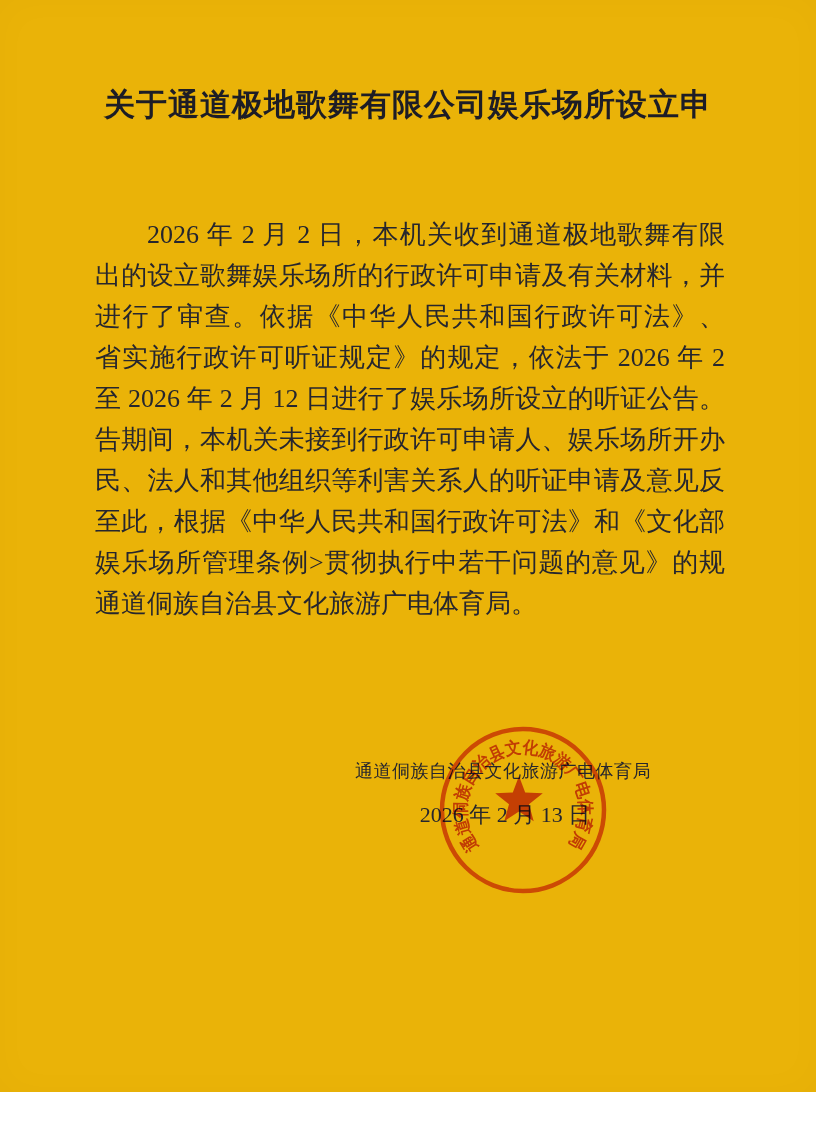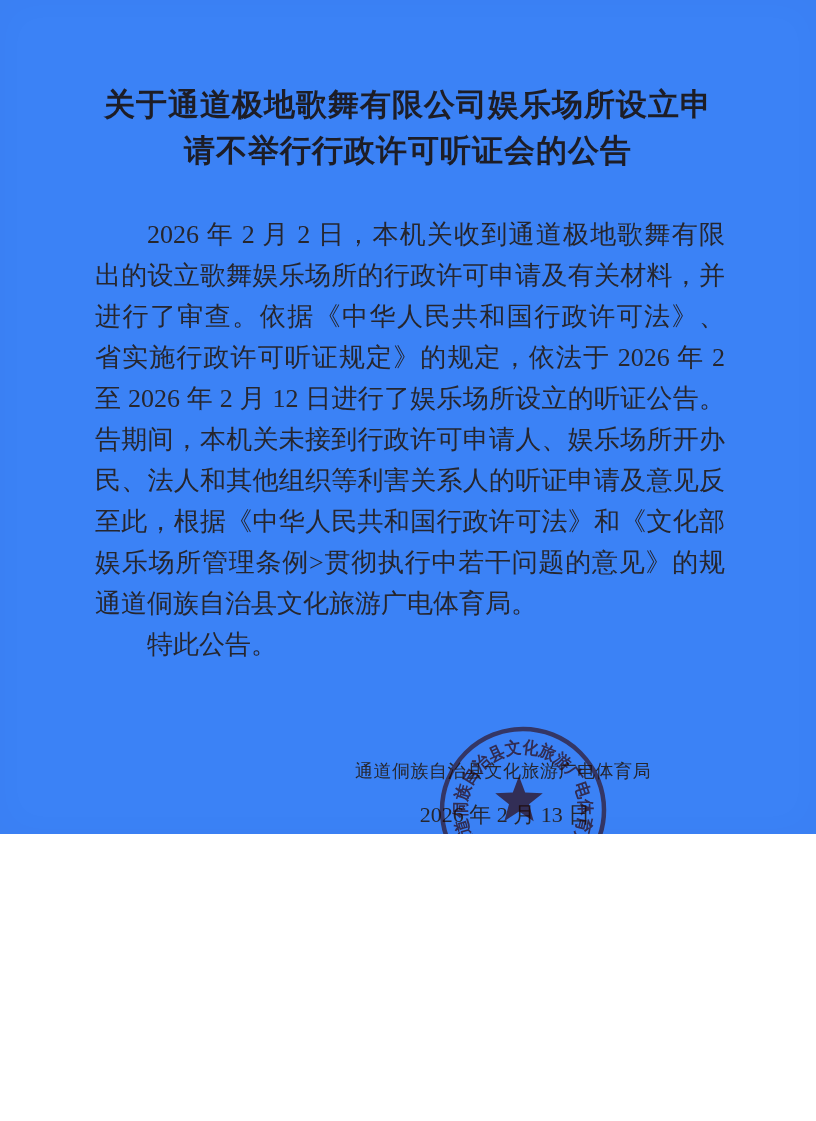--- a/index.html
+++ b/index.html
@@ -1,19 +1,19 @@
 <!DOCTYPE html>
 <html><head>
 <meta charset="utf-8">
 <style>
   html,body { margin:0; padding:0; background:#ffffff; }
   .page {
     position:relative;
-    width:816px; height:834px;
-    background:#3b82f6;
+    width:816px; height:1092px;
+    background:#eab308;
     overflow:hidden;
     font-family:"Liberation Serif", serif;
     box-shadow: inset 0 0 40px rgba(0,0,0,0.02);
   }
   .title {
     position:absolute;
     top:82px; left:0; right:0;
   }
   .title-line {
     text-align:center;
@@ -72,35 +72,33 @@
     font-weight:700;
   }
 </style>
 </head>
 <body>
 
 <div class="page">
 
   <div class="title">
     <div class="title-line">关于通道极地歌舞有限公司娱乐场所设立申</div>
-    <div class="title-line">请不举行行政许可听证会的公告</div>
   </div>
 
   <div class="body-text">
       <div class="body-line indent just">2026 年 2 月 2 日，本机关收到通道极地歌舞有限公司提</div>
       <div class="body-line just">出的设立歌舞娱乐场所的行政许可申请及有关材料，并依法</div>
       <div class="body-line just">进行了审查。依据《中华人民共和国行政许可法》、《湖南</div>
       <div class="body-line just">省实施行政许可听证规定》的规定，依法于 2026 年 2 月 2 日</div>
       <div class="body-line just">至 2026 年 2 月 12 日进行了娱乐场所设立的听证公告。在公</div>
       <div class="body-line just">告期间，本机关未接到行政许可申请人、娱乐场所开办地公</div>
       <div class="body-line just">民、法人和其他组织等利害关系人的听证申请及意见反馈。</div>
       <div class="body-line just">至此，根据《中华人民共和国行政许可法》和《文化部关于&lt;</div>
       <div class="body-line just">娱乐场所管理条例&gt;贯彻执行中若干问题的意见》的规定，本</div>
       <div class="body-line">通道侗族自治县文化旅游广电体育局。</div>
-      <div class="body-line indent">特此公告。</div>
     </div>
 
   <div class="signature">通道侗族自治县文化旅游广电体育局</div>
   <div class="sig-date">2026 年 2 月 13 日</div>
 
   <svg class="seal" viewBox="0 0 200 210" xmlns="http://www.w3.org/2000/svg">
     <g filter="url(#soften)">
       <circle cx="100" cy="105" r="81" fill="none" stroke-width="4.5" stroke="#dd5b5b"></circle>
       <polygon points="96,71 102.2,87.5 119.8,88.3 106,99.2 110.7,116.2 96,106.5 81.3,116.2 86,99.2 72.2,88.3 89.8,87.5" fill="#d34b4b"></polygon>
       <path id="sealArc" d="M 56.3 141.6 A 57 57 0 1 1 143.7 141.6" fill="none"></path>

